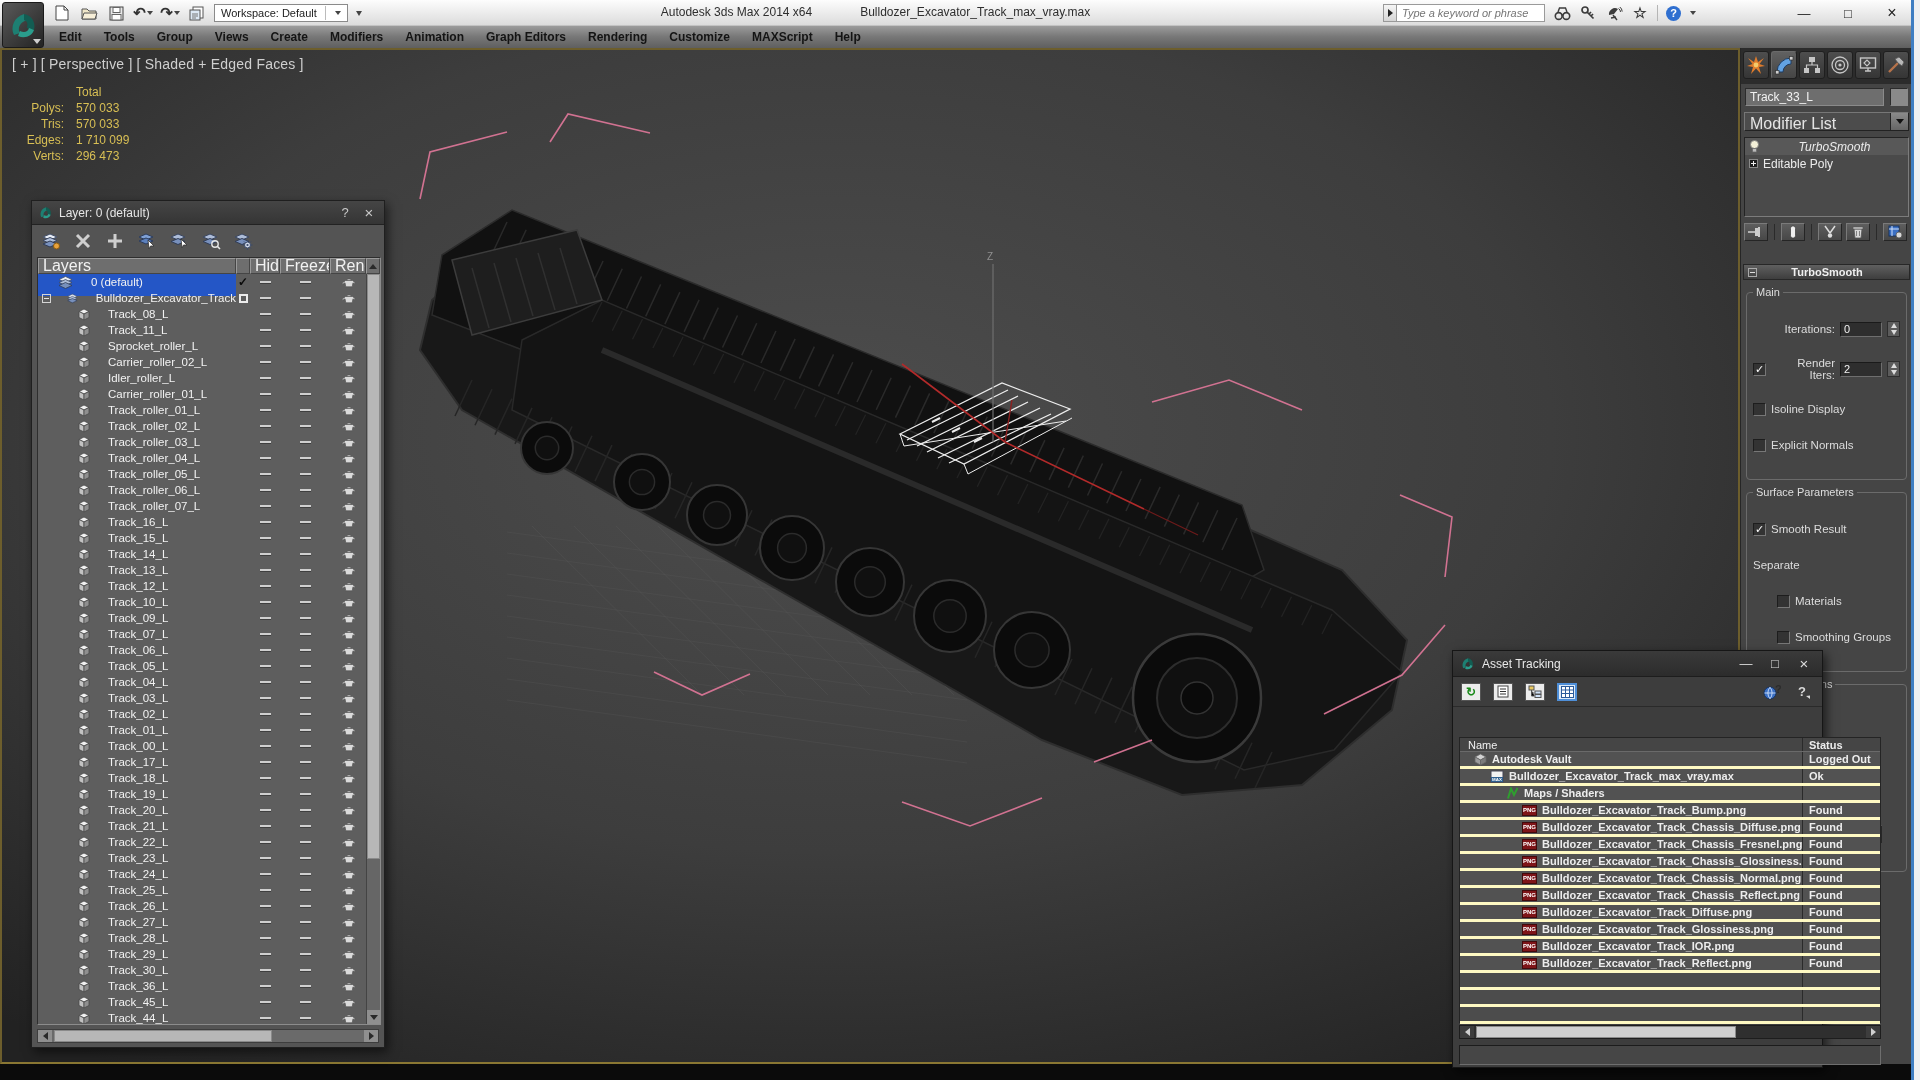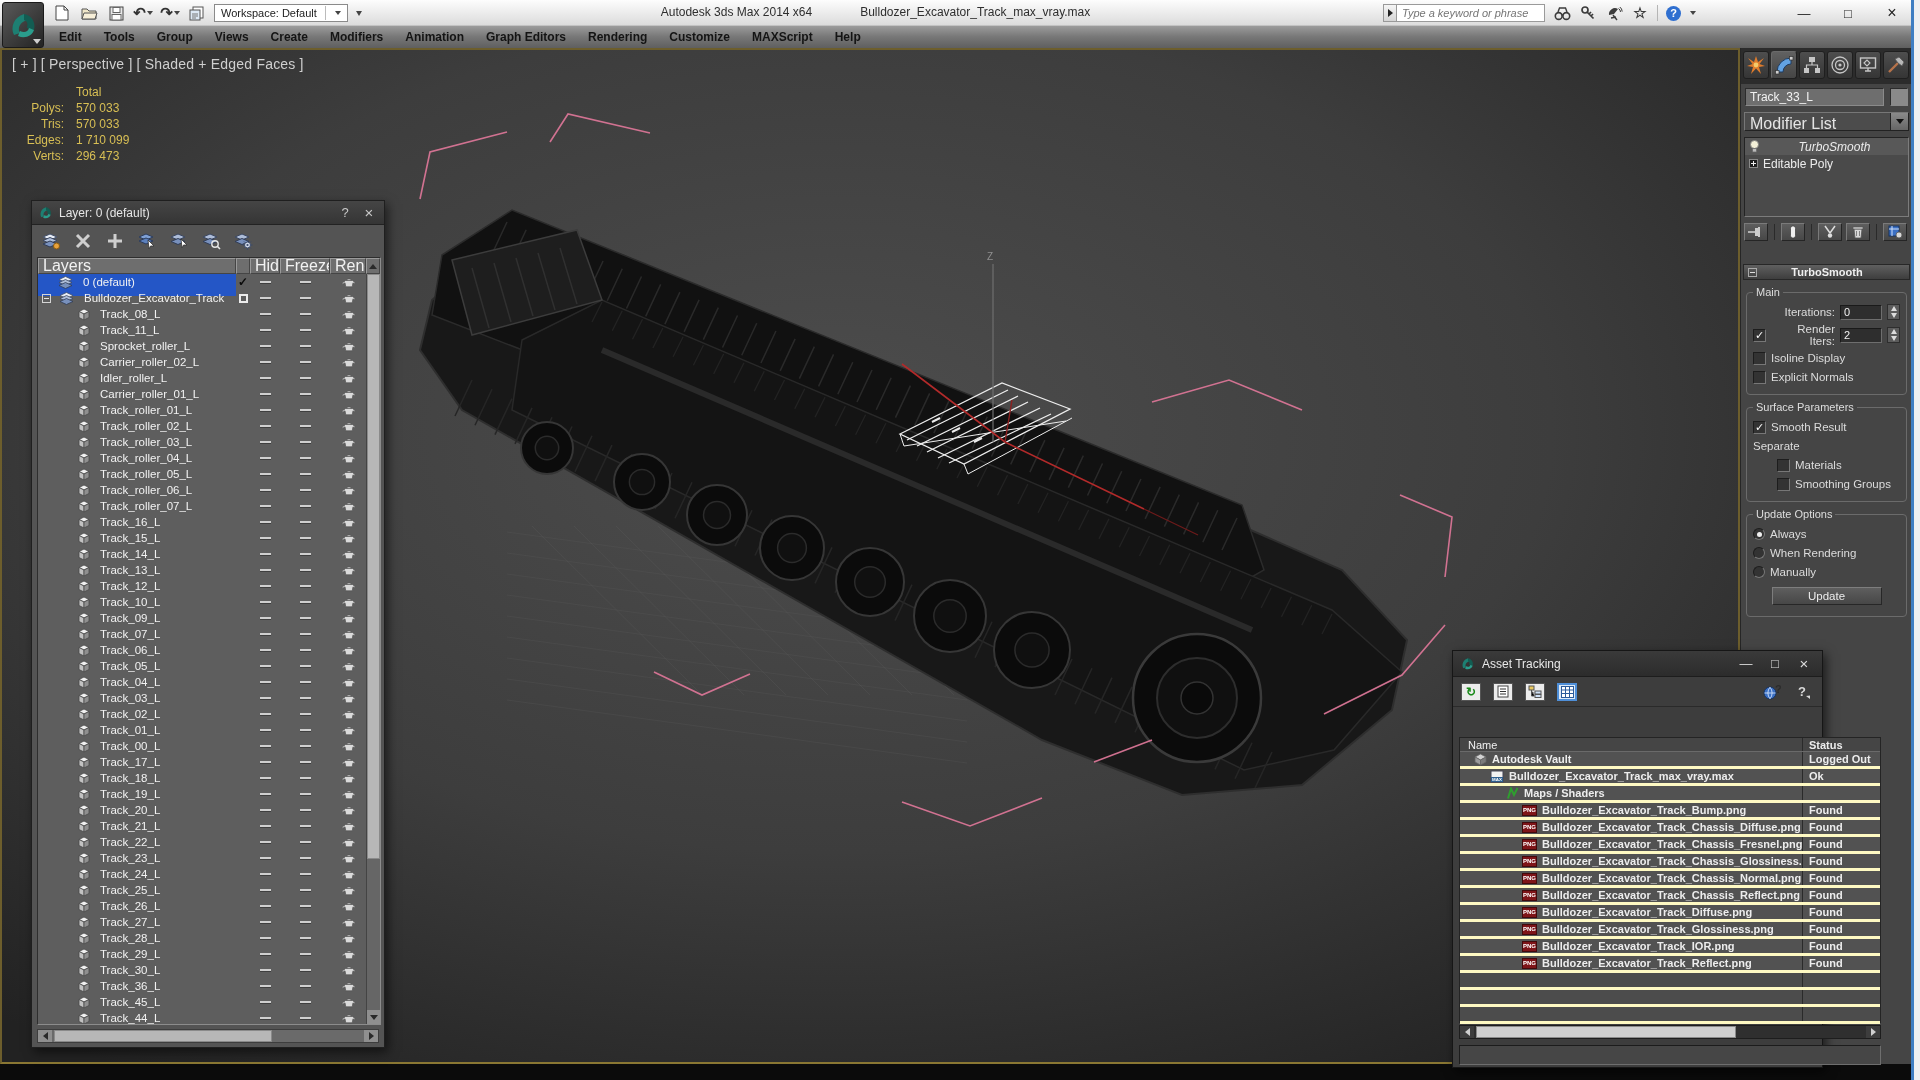--- a/index.html
+++ b/index.html
@@ -89,21 +89,21 @@
     border-color:#7a7a7a #252525 #252525 #7a7a7a;display:flex;align-items:center;justify-content:center}
   .stk-sep{width:1px;height:16px;background:#2a2a2a;margin:0 2px}
   #rollout{position:absolute;left:2px;top:216px;width:167px}
   #rollout-header{height:16px;background:linear-gradient(#5f5f5f,#3e3e3e);border:1px solid #272727;
     display:flex;align-items:center;color:#efefef;font-weight:bold;font-size:11px}
   .minusbox{width:9px;height:9px;border:1px solid #aaa;margin:0 4px;
     background:linear-gradient(#ddd,#ddd) center/5px 1px no-repeat}
   #rollout-header .rtitle{flex:1;text-align:center;margin-right:16px}
   .cp-group{position:relative;border:1px solid #6b6b6b;border-radius:4px;margin:12px 3px 6px;padding:8px 4px 6px}
   .cp-group-label{position:absolute;left:6px;top:-7px;background:#454545;padding:0 3px;font-size:11px;color:#dedede}
-  .cp-row{display:flex;align-items:center;min-height:16px;margin:3px 2px;gap:5px}
+  .cp-row{display:flex;align-items:center;min-height:16px;margin:20px 2px;gap:5px}
   .cp-row.ind{padding-left:24px}
   .cp-lbl{font-size:11.5px;color:#dcdcdc}
   .cp-spin-label{flex:1;text-align:right;font-size:11.5px;color:#dcdcdc}
   .cp-spin-value{width:42px;height:15px;background:#2e2e2e;border:1px solid;border-color:#1a1a1a #6e6e6e #6e6e6e #1a1a1a;
     color:#f0f0f0;padding:0 3px;font-size:11px;line-height:13px}
   .cp-spin-btns{width:13px;height:16px;display:flex;flex-direction:column;gap:2px;align-items:center;justify-content:center;
     background:#5c5c5c;border:1px solid #2e2e2e}
   .cp-spin-btns i.up{width:0;height:0;border-left:3.5px solid transparent;border-right:3.5px solid transparent;border-bottom:5px solid #dcdcdc}
   .cp-spin-btns i.dn{width:0;height:0;border-left:3.5px solid transparent;border-right:3.5px solid transparent;border-top:5px solid #dcdcdc}
   .cp-check{width:13px;height:13px;background:#333;border:1px solid;border-color:#1d1d1d #777 #777 #1d1d1d;
@@ -132,21 +132,21 @@
     font-size:16px;color:#f2f2f2;padding:0 4px;line-height:14px;overflow:hidden;white-space:nowrap}
   .lh.name{flex:1}.lh.chk{width:14px}.lh.hide{width:30px}.lh.freeze{width:50px}.lh.rend{width:36px}
   .lh.scrl{width:14px;display:flex;align-items:center;justify-content:center}
   .tri-up{width:0;height:0;border-left:4px solid transparent;border-right:4px solid transparent;border-bottom:5px solid #2a2a2a}
   .tri-dn{width:0;height:0;border-left:4px solid transparent;border-right:4px solid transparent;border-top:5px solid #2a2a2a}
   .tri-lf{width:0;height:0;border-top:4px solid transparent;border-bottom:4px solid transparent;border-right:5px solid #2a2a2a}
   .tri-rt{width:0;height:0;border-top:4px solid transparent;border-bottom:4px solid transparent;border-left:5px solid #2a2a2a}
   #layer-rows{position:absolute;left:0;top:16px;right:14px;bottom:0;overflow:hidden}
   .lrow{height:16px;display:flex;align-items:center}
   .lrow.selected .lname{background:#2456c6}
-  .lname{flex:1;display:flex;align-items:center;gap:8px;height:28px;overflow:hidden;white-space:nowrap}
+  .lname{flex:1;display:flex;align-items:center;gap:16px;height:28px;overflow:hidden;white-space:nowrap}
   .ltxt{font-size:11.5px;color:#f2f2f2;padding-left:2px}
   .lc{display:flex;align-items:center;justify-content:center;height:16px}
   .chkcol{width:14px}.hidecol{width:30px}.frzcol{width:50px}.rendcol{width:36px}
   .chk{color:#0a0a0a;font-size:12px;font-weight:bold}
   .hollow{width:9px;height:9px;border:2px solid #ececec;display:inline-block}
   .expbox{width:9px;height:9px;border:1px solid #d5d5d5;display:inline-block;flex:none;
     background:linear-gradient(#e5e5e5,#e5e5e5) center/5px 1px no-repeat}
   .dash{width:11px;height:3px;background:#cfcfcf;border-bottom:1px solid #3f3f3f;display:inline-block}
   #layer-vscroll{position:absolute;right:0;top:16px;width:14px;bottom:0;background:#666;
     border-left:1px solid #444;display:flex;flex-direction:column}

